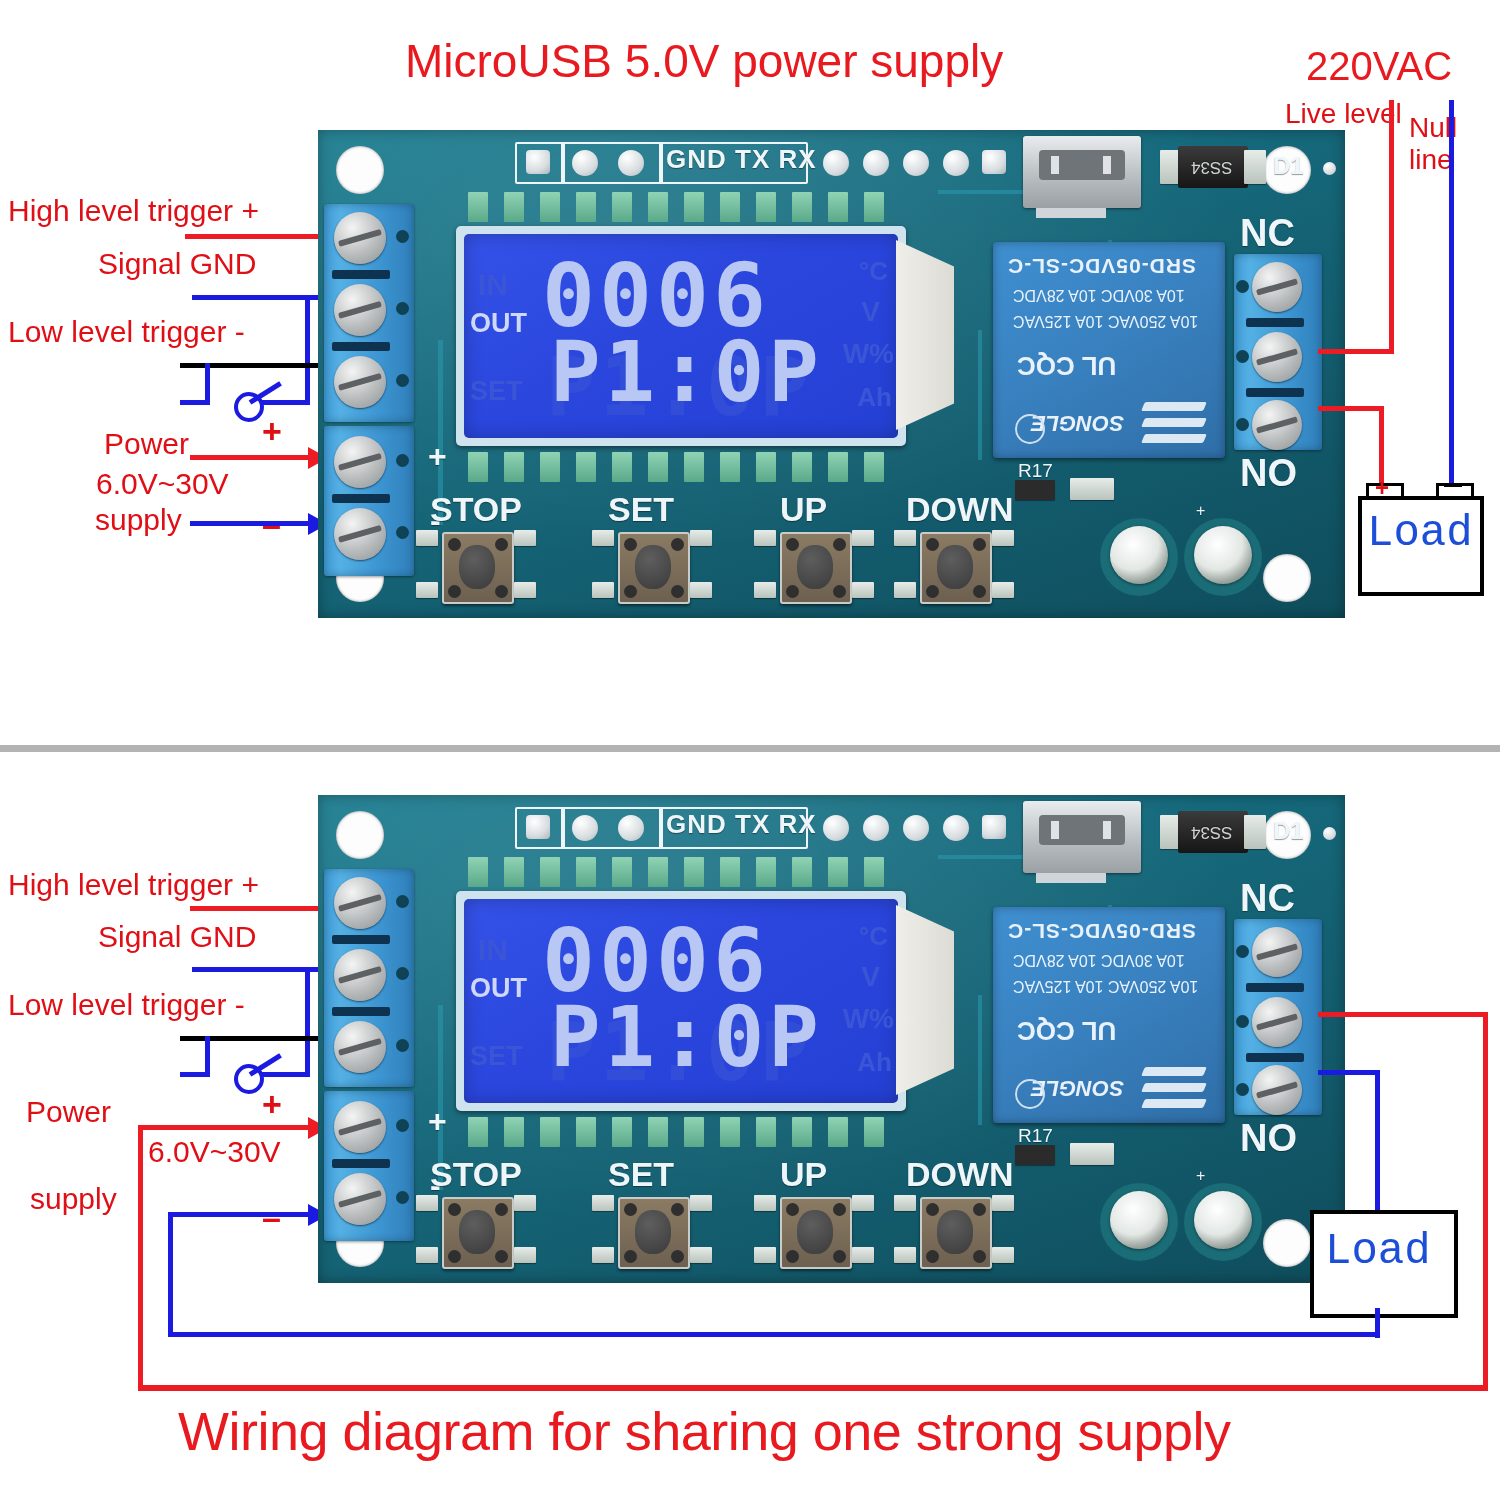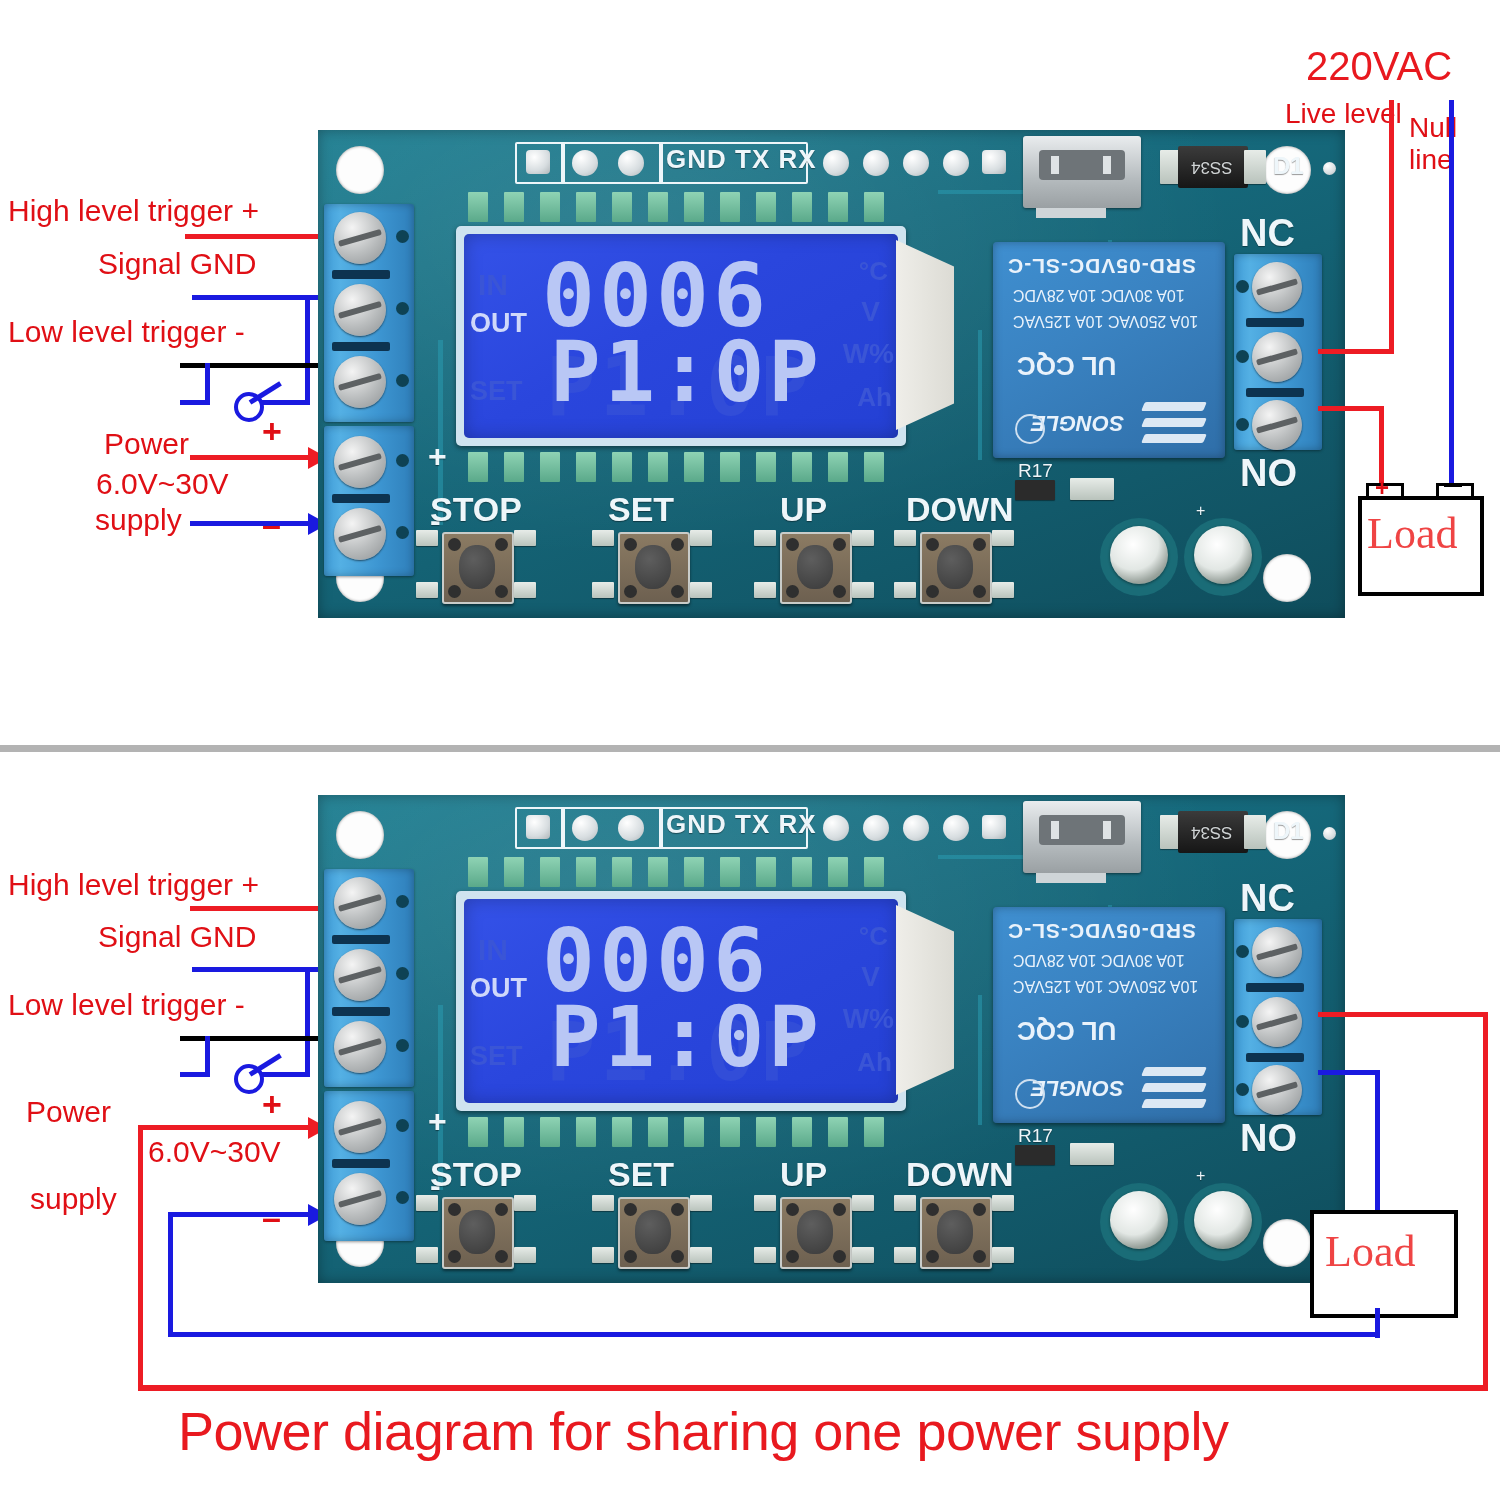--- a/index.html
+++ b/index.html
@@ -83,36 +83,37 @@
   .cap-ring{position:absolute;border-radius:50%;background:#1a6c77;}
   .btn{position:absolute;background:linear-gradient(180deg,#8b7b63,#6d6050);
       border:2px solid #c9ccc9;border-radius:3px;box-shadow:0 2px 3px rgba(0,0,0,.5);}
   .btn-top{position:absolute;background:radial-gradient(circle at 40% 32%,#5e5e5e,#3a3a3a);
       border-radius:45%;}
   .btn-cnr{position:absolute;background:#2f2f2f;border-radius:50%;}
   .trace{position:absolute;background:#2a9ab0;opacity:.55;}
 
   
   .loadbox{position:absolute;background:#fff;border:4px solid #000;}
-  .loadtxt{position:absolute;color:#ef4444;font-family:Liberation Serif, serif;}
+  .loadtxt{position:absolute;color:#1d4ed8;font-family:Liberation Mono, monospace;}
   .termtab{position:absolute;background:#fff;border:3px solid #000;}
 
   
   .sw-circle{position:absolute;border:4px solid #1a1ae0;border-radius:50%;background:#fff;}
   .sw-arm{position:absolute;background:#1a1ae0;transform-origin:left center;}
   .arrow-r{position:absolute;width:0;height:0;border-top:11px solid transparent;
       border-bottom:11px solid transparent;border-left:20px solid #ed1c24;}
   .arrow-b{position:absolute;width:0;height:0;border-top:11px solid transparent;
       border-bottom:11px solid transparent;border-left:20px solid #1a1ae0;}
 </style>
 </head>
 <body>
 
 <div class="stage">
 
+  <div class="caption cap-top">MicroUSB 5.0V power supply</div>
   <div class="caption cap-220">220VAC</div>
 
   <div class="abs" style="left:0;top:0;width:1500px;height:740px;">
 
     <div class="redtxt abs" style="left:8px;top:194px;font-size:30px;">High level  trigger +</div>
     <div class="wire w-red" style="left:185px;top:234px;width:140px;height:5px;"></div>
 
     <div class="redtxt abs" style="left:98px;top:247px;font-size:30px;">Signal GND</div>
     <div class="wire w-blue" style="left:192px;top:295px;width:133px;height:5px;"></div>
     <div class="wire w-blue" style="left:305px;top:295px;width:5px;height:110px;"></div>
@@ -581,15 +582,15 @@
     <div class="wire w-blue" style="left:1318px;top:310px;width:62px;height:5px;"></div>
     <div class="wire w-blue" style="left:1375px;top:310px;width:5px;height:145px;"></div>
 
     <div class="loadbox" style="left:1310px;top:450px;width:140px;height:100px;"></div>
     <div class="loadtxt" style="left:1325px;top:466px;font-size:44px;">Load</div>
 
     <div class="wire w-blue" style="left:1375px;top:548px;width:5px;height:30px;"></div>
     <div class="wire w-blue" style="left:168px;top:572px;width:1212px;height:5px;"></div>
   </div>
 
-  <div class="caption cap-bot">Power diagram for sharing one power supply</div>
+  <div class="caption cap-bot">Wiring diagram for sharing one strong supply</div>
 
 </div>
 
 </body></html>

